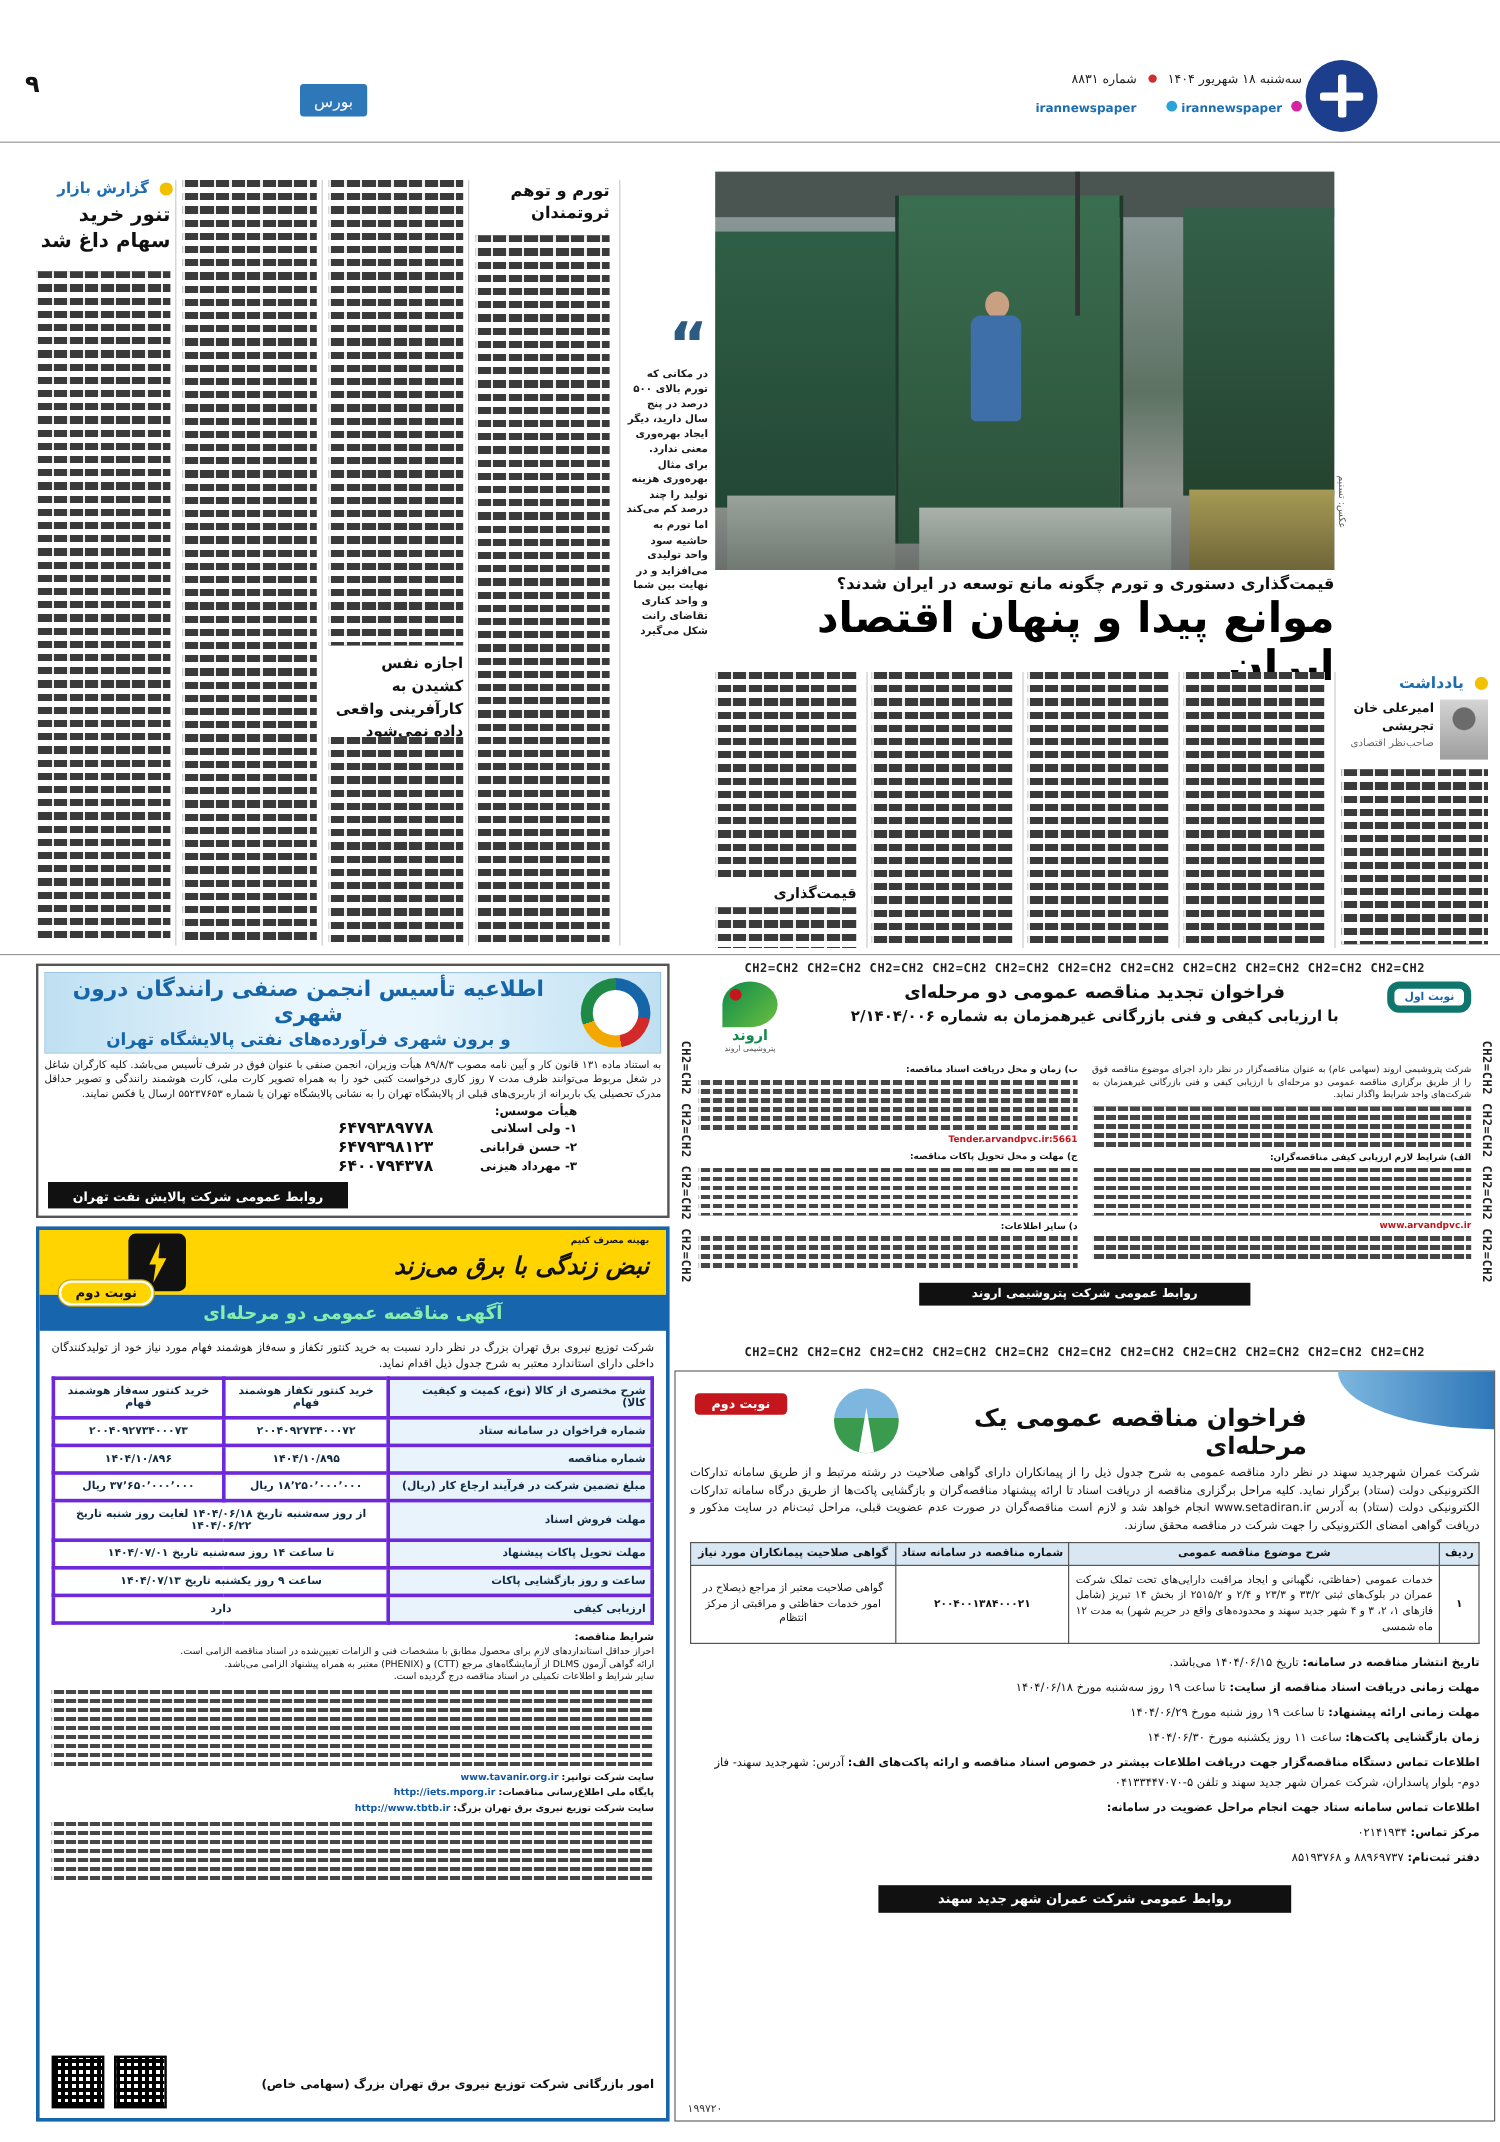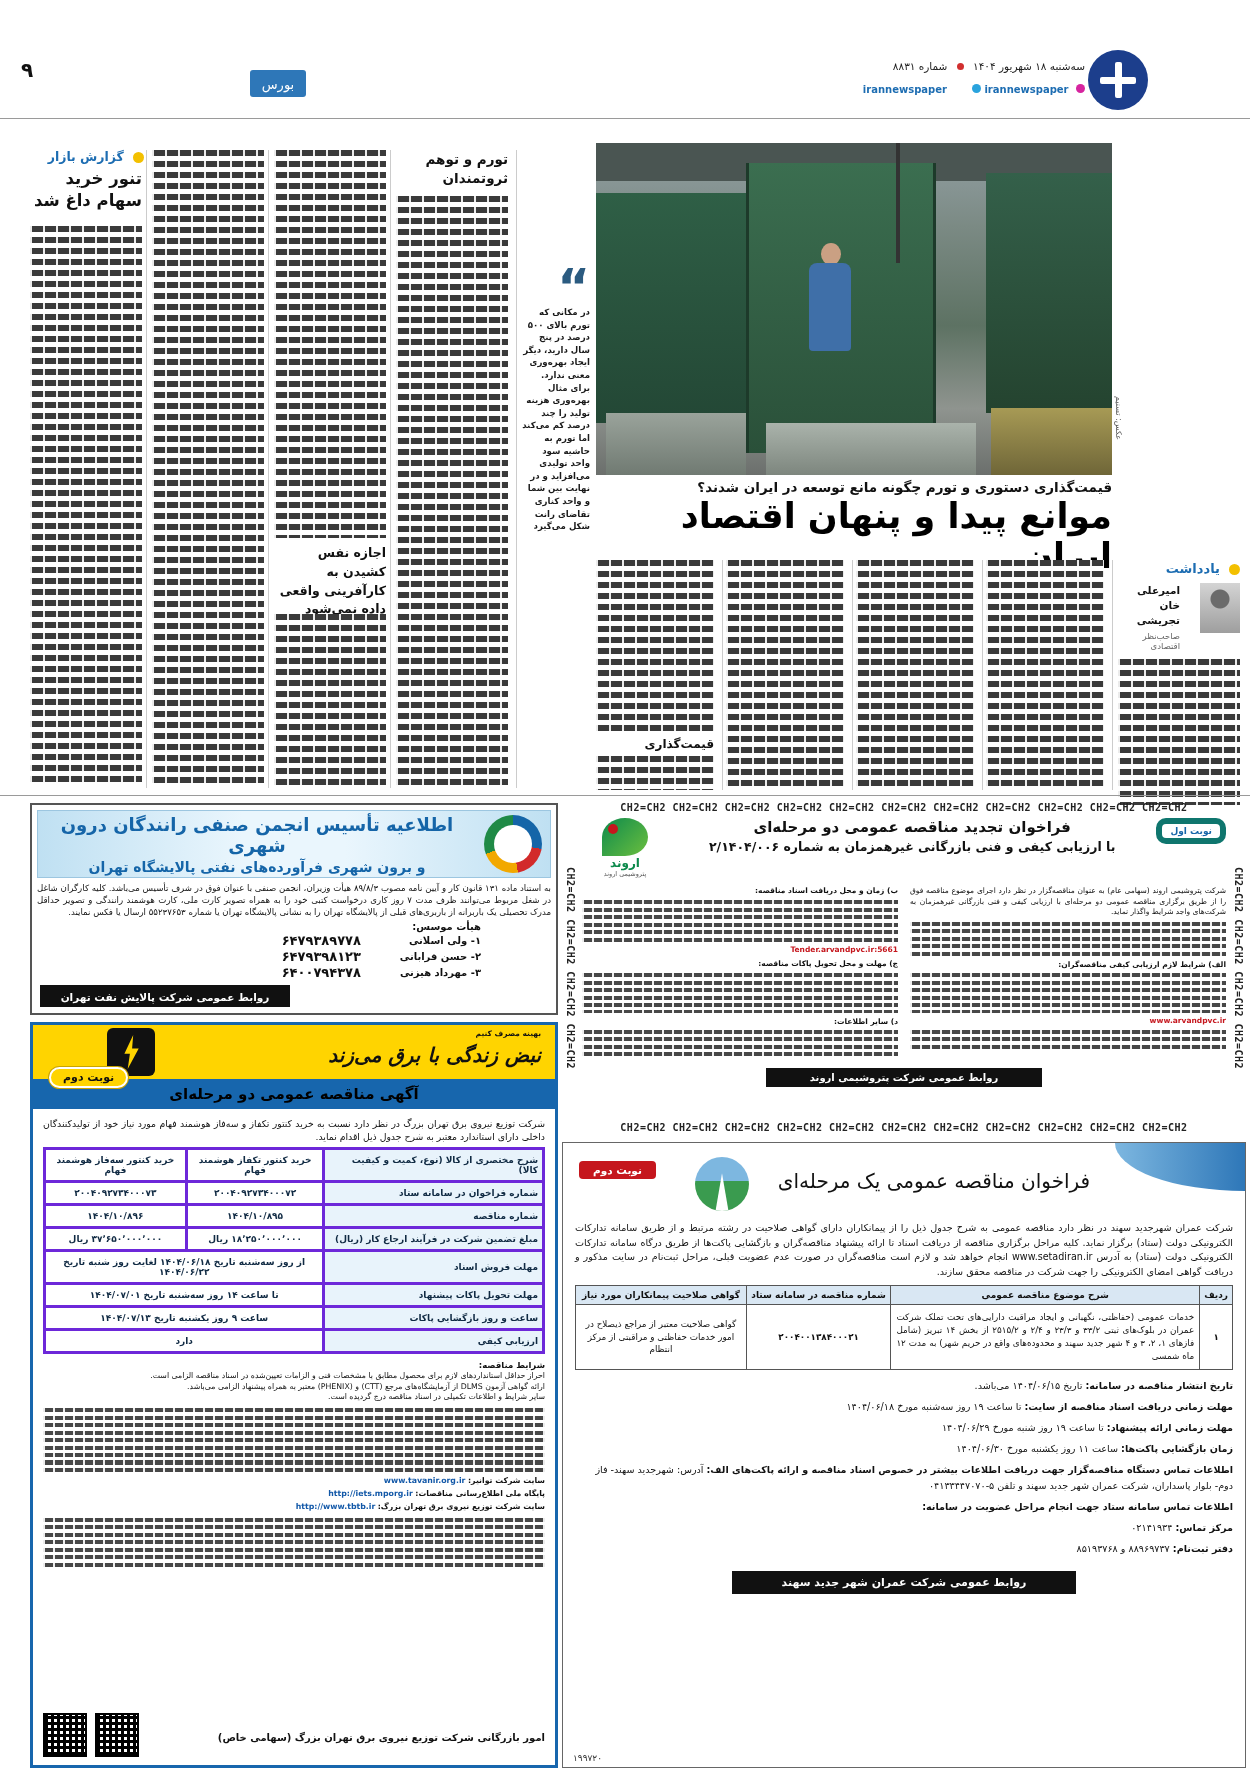--- a/index.html
+++ b/index.html
@@ -116,21 +116,21 @@
   <div class="vline" style="left:722px;top:560px;height:230px"></div>
   <div class="vline" style="left:852px;top:560px;height:230px"></div>
   <div class="vline" style="left:982px;top:560px;height:230px"></div>
   <div class="vline" style="left:1112px;top:560px;height:230px"></div>
 
   <div class="abs" style="left:1118px;top:558px;width:122px">
     <div>
       <span class="ydot"></span>
       <span class="bluelbl" style="font-size:13px">یادداشت</span>
     </div>
-    <div style="display:flex;gap:20px;margin-top:6px;align-items:flex-start">
+    <div style="display:flex;gap:5px;margin-top:6px;align-items:flex-start">
       <div style="width:40px;height:50px;flex:0 0 auto;background:radial-gradient(circle at 50% 32%,#6b6b6b 0 9px,transparent 10px),linear-gradient(180deg,#d4d4d4,#9e9e9e)"></div>
       <div>
         <div style="font-size:10.5px;font-weight:bold;line-height:1.45">امیرعلی خان تجریشی</div>
         <div style="font-size:8.5px;color:#666;margin-top:2px">صاحب‌نظر اقتصادی</div>
       </div>
     </div>
     <div class="ft" style="height:146px;margin-top:8px"></div>
   </div>
 
   <div class="hline" style="top:795px"></div>
@@ -168,21 +168,21 @@
 
   <div class="abs" style="left:30px;top:1022px;width:528px;height:746px;border:3px solid #1766ad">
     <div style="position:relative;height:54px;background:#ffd400">
       <div style="position:absolute;left:74px;top:3px;width:48px;height:48px;background:#111;border-radius:6px;display:flex;align-items:center;justify-content:center">
         <div style="width:22px;height:34px;background:#ffd400;clip-path:polygon(60% 0,20% 55%,45% 55%,35% 100%,85% 40%,55% 40%)"></div>
       </div>
       <div style="position:absolute;right:14px;top:4px;font-size:7.5px;font-weight:bold">بهینه مصرف کنیم</div>
       <div style="position:absolute;right:14px;top:18px;font-size:20px;font-weight:bold;font-style:italic">نبض زندگی با برق می‌زند</div>
     </div>
     <div style="position:relative;height:30px;background:#1766ad;text-align:center;line-height:30px">
-      <span style="color:#000000;font-size:15px;font-weight:bold">آگهی مناقصه عمومی دو مرحله‌ای</span>
+      <span style="color:#86efac;font-size:15px;font-weight:bold">آگهی مناقصه عمومی دو مرحله‌ای</span>
       <span style="position:absolute;left:16px;top:-12px;background:#ffd400;border:2px solid #fff;box-shadow:0 0 0 1px #caa400;border-radius:12px;padding:2px 12px;font-size:11px;font-weight:bold;line-height:normal">نوبت دوم</span>
     </div>
     <p style="margin:8px 10px 2px;font-size:9.3px;line-height:13px;text-align:justify">شرکت توزیع نیروی برق تهران بزرگ در نظر دارد نسبت به خرید کنتور تکفاز و سه‌فاز هوشمند فهام مورد نیاز خود از تولیدکنندگان داخلی دارای استاندارد معتبر به شرح جدول ذیل اقدام نماید.</p>
     <table class="pt">
       <tbody>
           <tr>
         <td class="lb">شرح مختصری از کالا (نوع، کمیت و کیفیت کالا)</td>
             <td>خرید کنتور تکفاز هوشمند فهام</td>
             <td>خرید کنتور سه‌فاز هوشمند فهام</td>
       </tr>
@@ -299,21 +299,21 @@
     </div>
   </div>
 
   <div class="abs" style="left:562px;top:1142px;width:684px;height:626px;border:1.5px solid #666;padding:10px 12px">
     <div style="position:relative;height:64px">
       <div style="position:absolute;top:-10px;right:-12px;width:130px;height:48px;background:linear-gradient(90deg,#7db7e0,#2e77b8);border-bottom-left-radius:100%"></div>
       <span style="position:absolute;left:4px;top:8px;background:#c5161d;color:#fff;font-size:10.5px;font-weight:bold;padding:3px 14px;border-radius:4px">نوبت دوم</span>
       <div style="position:absolute;left:120px;top:4px;width:54px;height:54px;border-radius:50%;background:linear-gradient(180deg,#7db7e0 0 45%,#3a9b4f 45% 100%);overflow:hidden">
         <div style="position:absolute;inset:0;background:#fff;clip-path:polygon(50% 30%,38% 100%,62% 100%)"></div>
       </div>
-      <div style="position:absolute;right:130px;left:190px;top:16px;text-align:center;font-size:20px;font-weight:400">فراخوان مناقصه عمومی یک مرحله‌ای</div>
+      <div style="position:absolute;right:144px;left:190px;top:16px;font-size:20px;font-weight:700">فراخوان مناقصه عمومی یک مرحله‌ای</div>
     </div>
     <p style="font-size:9.6px;line-height:14.5px;text-align:justify;margin-top:4px">شرکت عمران شهرجدید سهند در نظر دارد مناقصه عمومی به شرح جدول ذیل را از پیمانکاران دارای گواهی صلاحیت در رشته مرتبط و از طریق سامانه تدارکات الکترونیکی دولت (ستاد) برگزار نماید. کلیه مراحل برگزاری مناقصه از دریافت اسناد تا ارائه پیشنهاد مناقصه‌گران و بازگشایی پاکت‌ها از طریق درگاه سامانه تدارکات الکترونیکی دولت (ستاد) به آدرس www.setadiran.ir انجام خواهد شد و لازم است مناقصه‌گران در صورت عدم عضویت قبلی، مراحل ثبت‌نام در سایت مذکور و دریافت گواهی امضای الکترونیکی را جهت شرکت در مناقصه محقق سازند.</p>
     <table class="st">
       <tbody>
           <tr>
         <th style="width:5%">ردیف</th>
         <th style="width:47%">شرح موضوع مناقصه عمومی</th>
         <th style="width:22%">شماره مناقصه در سامانه ستاد</th>
         <th style="width:26%">گواهی صلاحیت پیمانکاران مورد نیاز</th>
       </tr>

